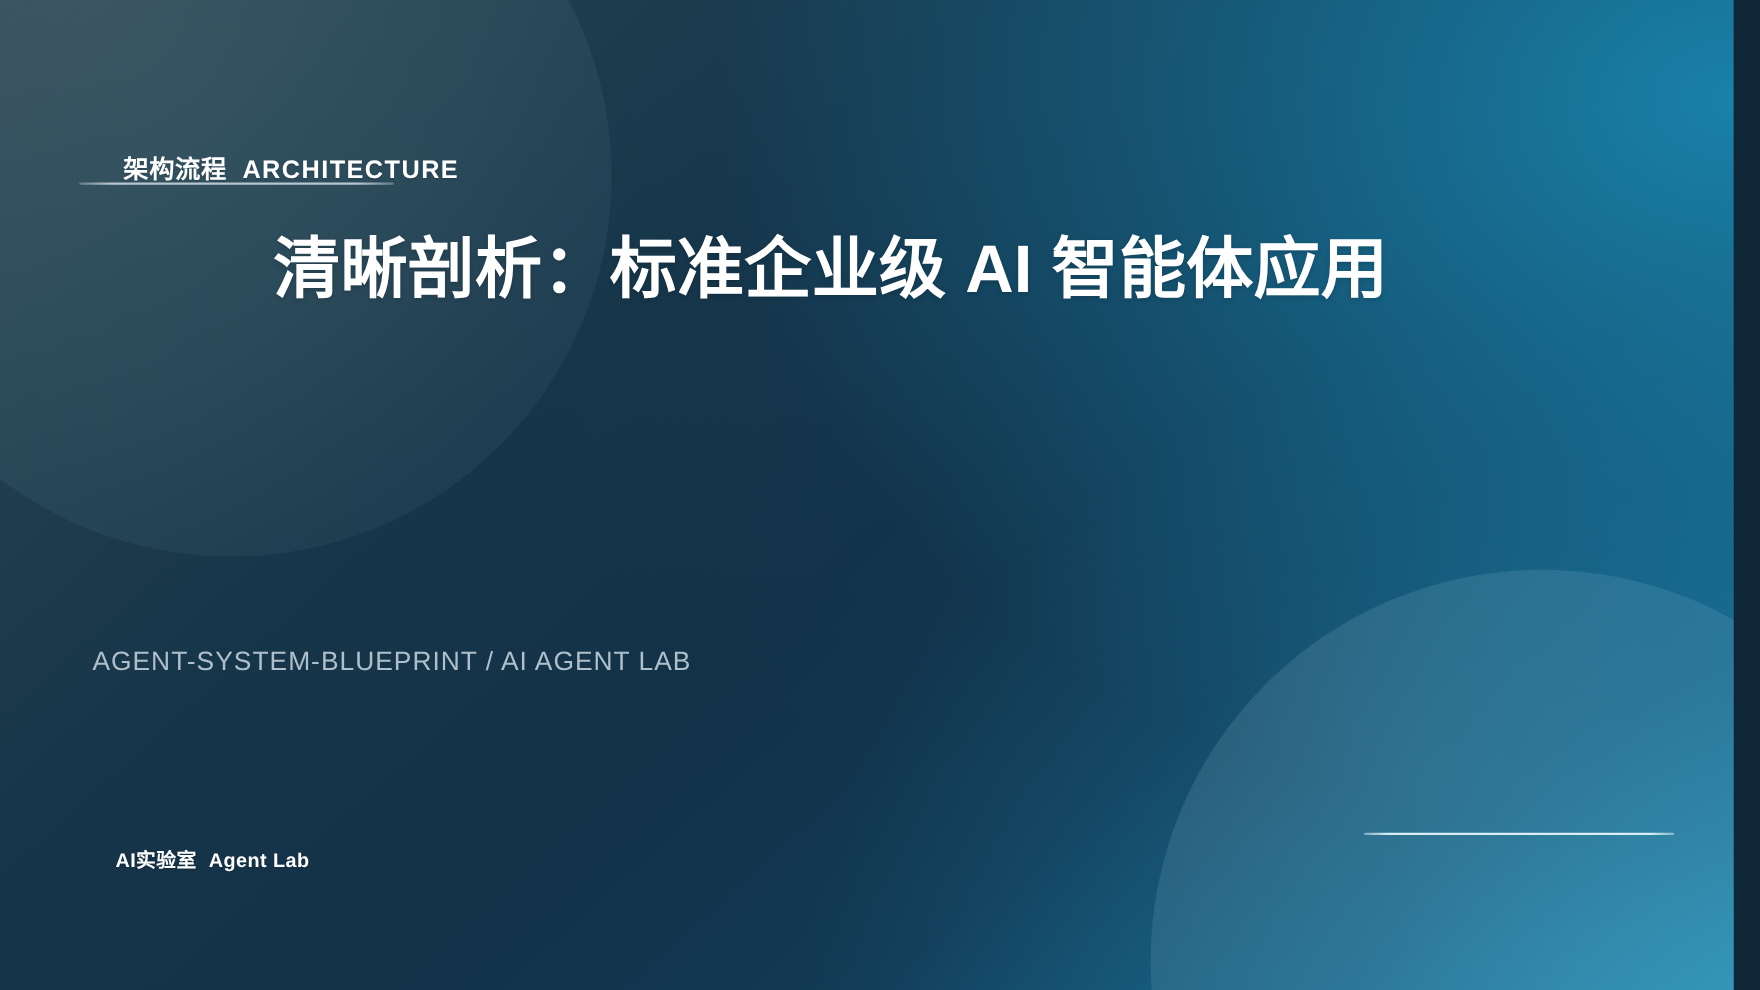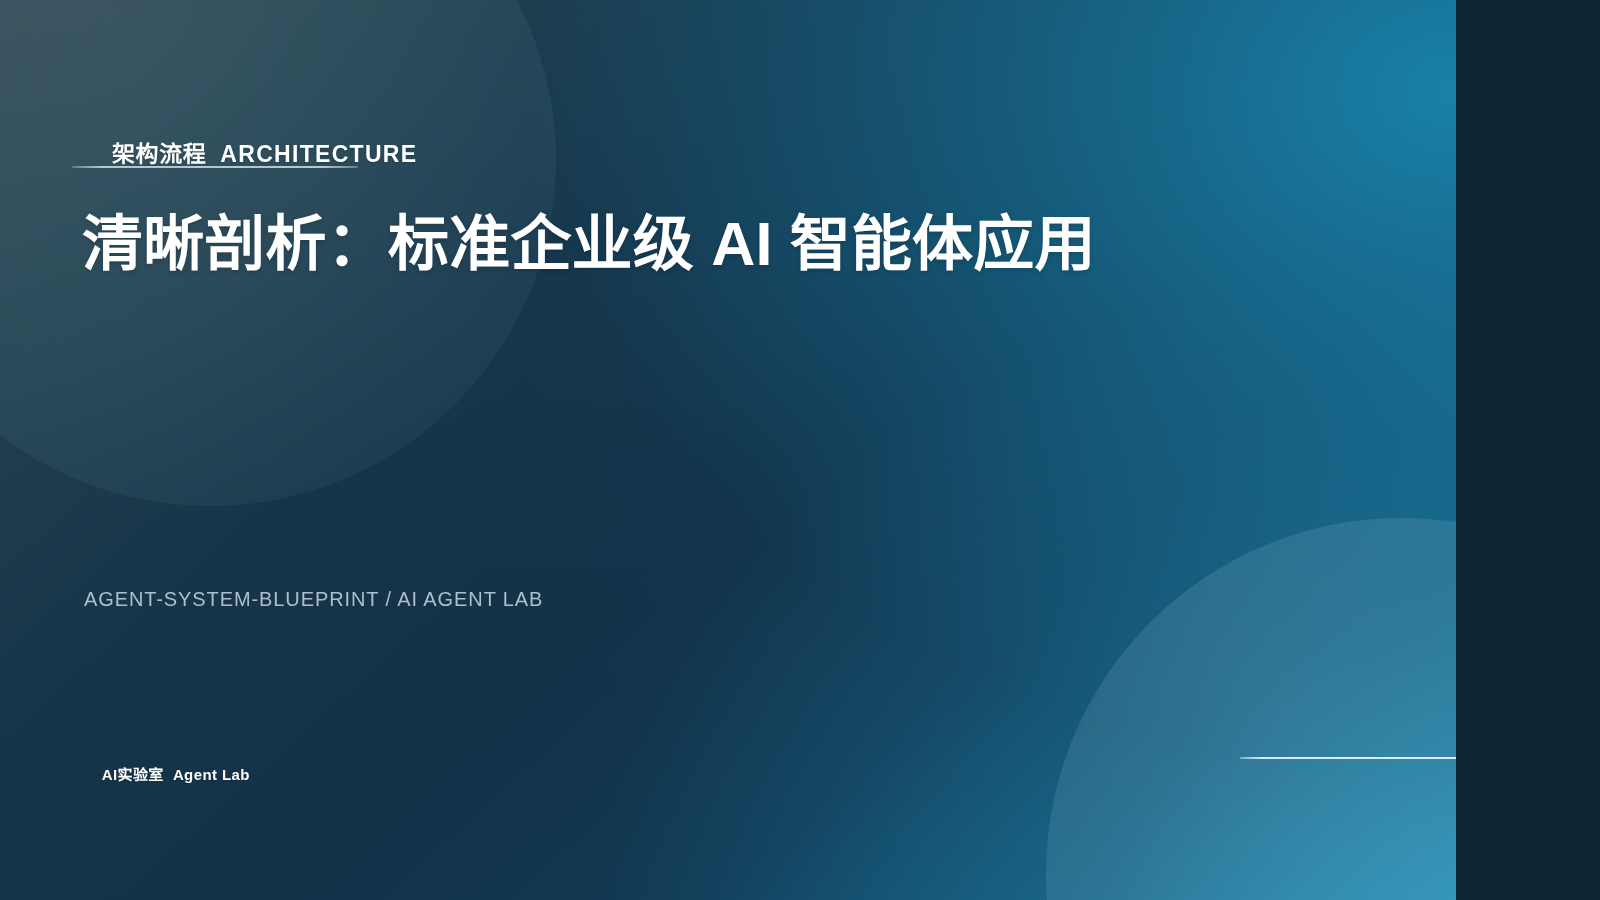--- a/index.html
+++ b/index.html
@@ -4,21 +4,21 @@
 <title>Architecture Title Slide</title>
 <style>
   html, body {
     margin: 0;
     padding: 0;
     background: #0e2636;
   }
 
   .slide {
     position: relative;
-    width: 1456px;
+    width: 1576px;
     height: 900px;
     overflow: hidden;
     font-family: "Liberation Sans", "DejaVu Sans", sans-serif;
     
     background:
       radial-gradient(ellipse 1500px 1100px at 100% 10%,
         rgba(26,133,173,0.95) 0%,
         rgba(24,118,157,0.55) 32%,
         rgba(20,70,100,0.10) 62%,
         rgba(0,0,0,0) 78%),
@@ -103,41 +103,42 @@
     color: #ffffff;
     font-size: 61px;
     font-weight: 700;
     line-height: 76px;
     letter-spacing: 0.2px;
     text-shadow: 0 2px 5px rgba(0,0,0,0.16);
   }
   .title .line {
     display: block;
     white-space: pre;
+    text-align: right;
   }
 
   
   .subtitle {
     position: absolute;
     left: 84px;
     top: 588px;
     color: #aebfca;
-    font-size: 20px;
+    font-size: 24px;
     font-weight: 400;
     letter-spacing: 0.9px;
     white-space: pre;
   }
 
   
   .footer {
     position: absolute;
     left: 84px;
     top: 746px;
     color: #ffffff;
-    font-size: 15px;
+    font-size: 18px;
     font-weight: 700;
     letter-spacing: 0.4px;
     white-space: pre;
     text-shadow: 0 1px 2px rgba(0,0,0,0.18);
   }
 
   
   .accent-rule {
     position: absolute;
     left: 1240px;

